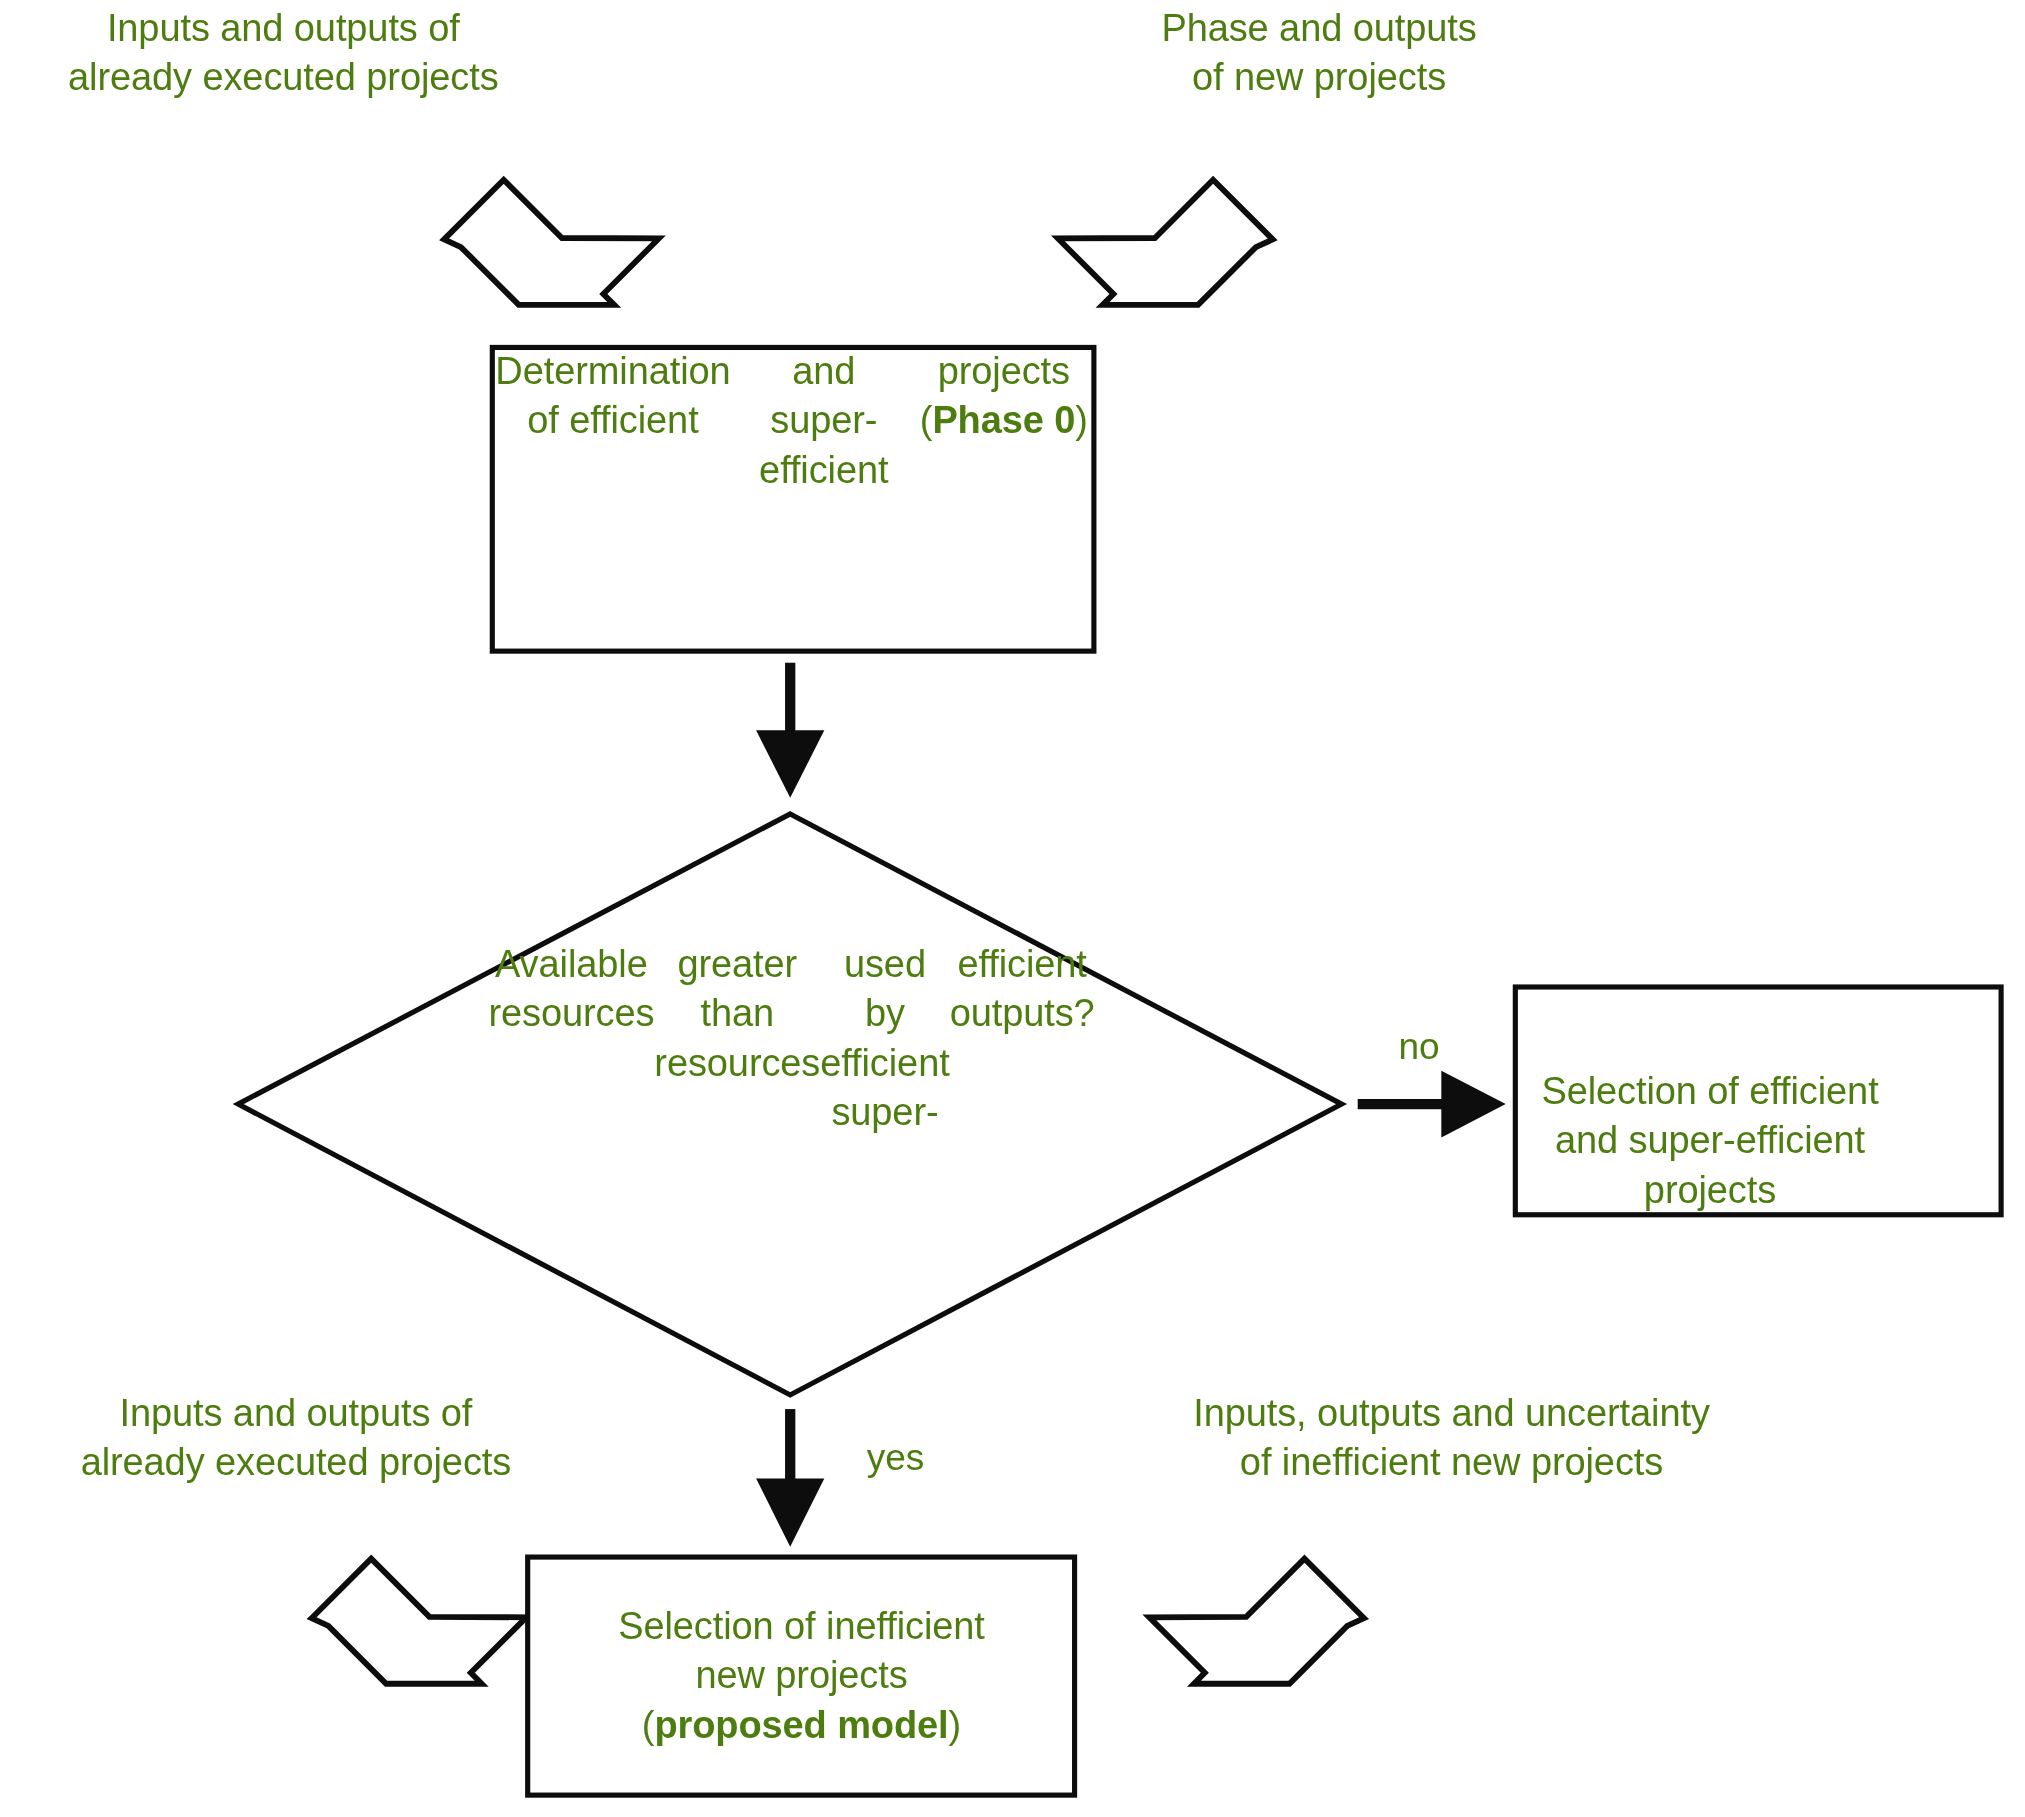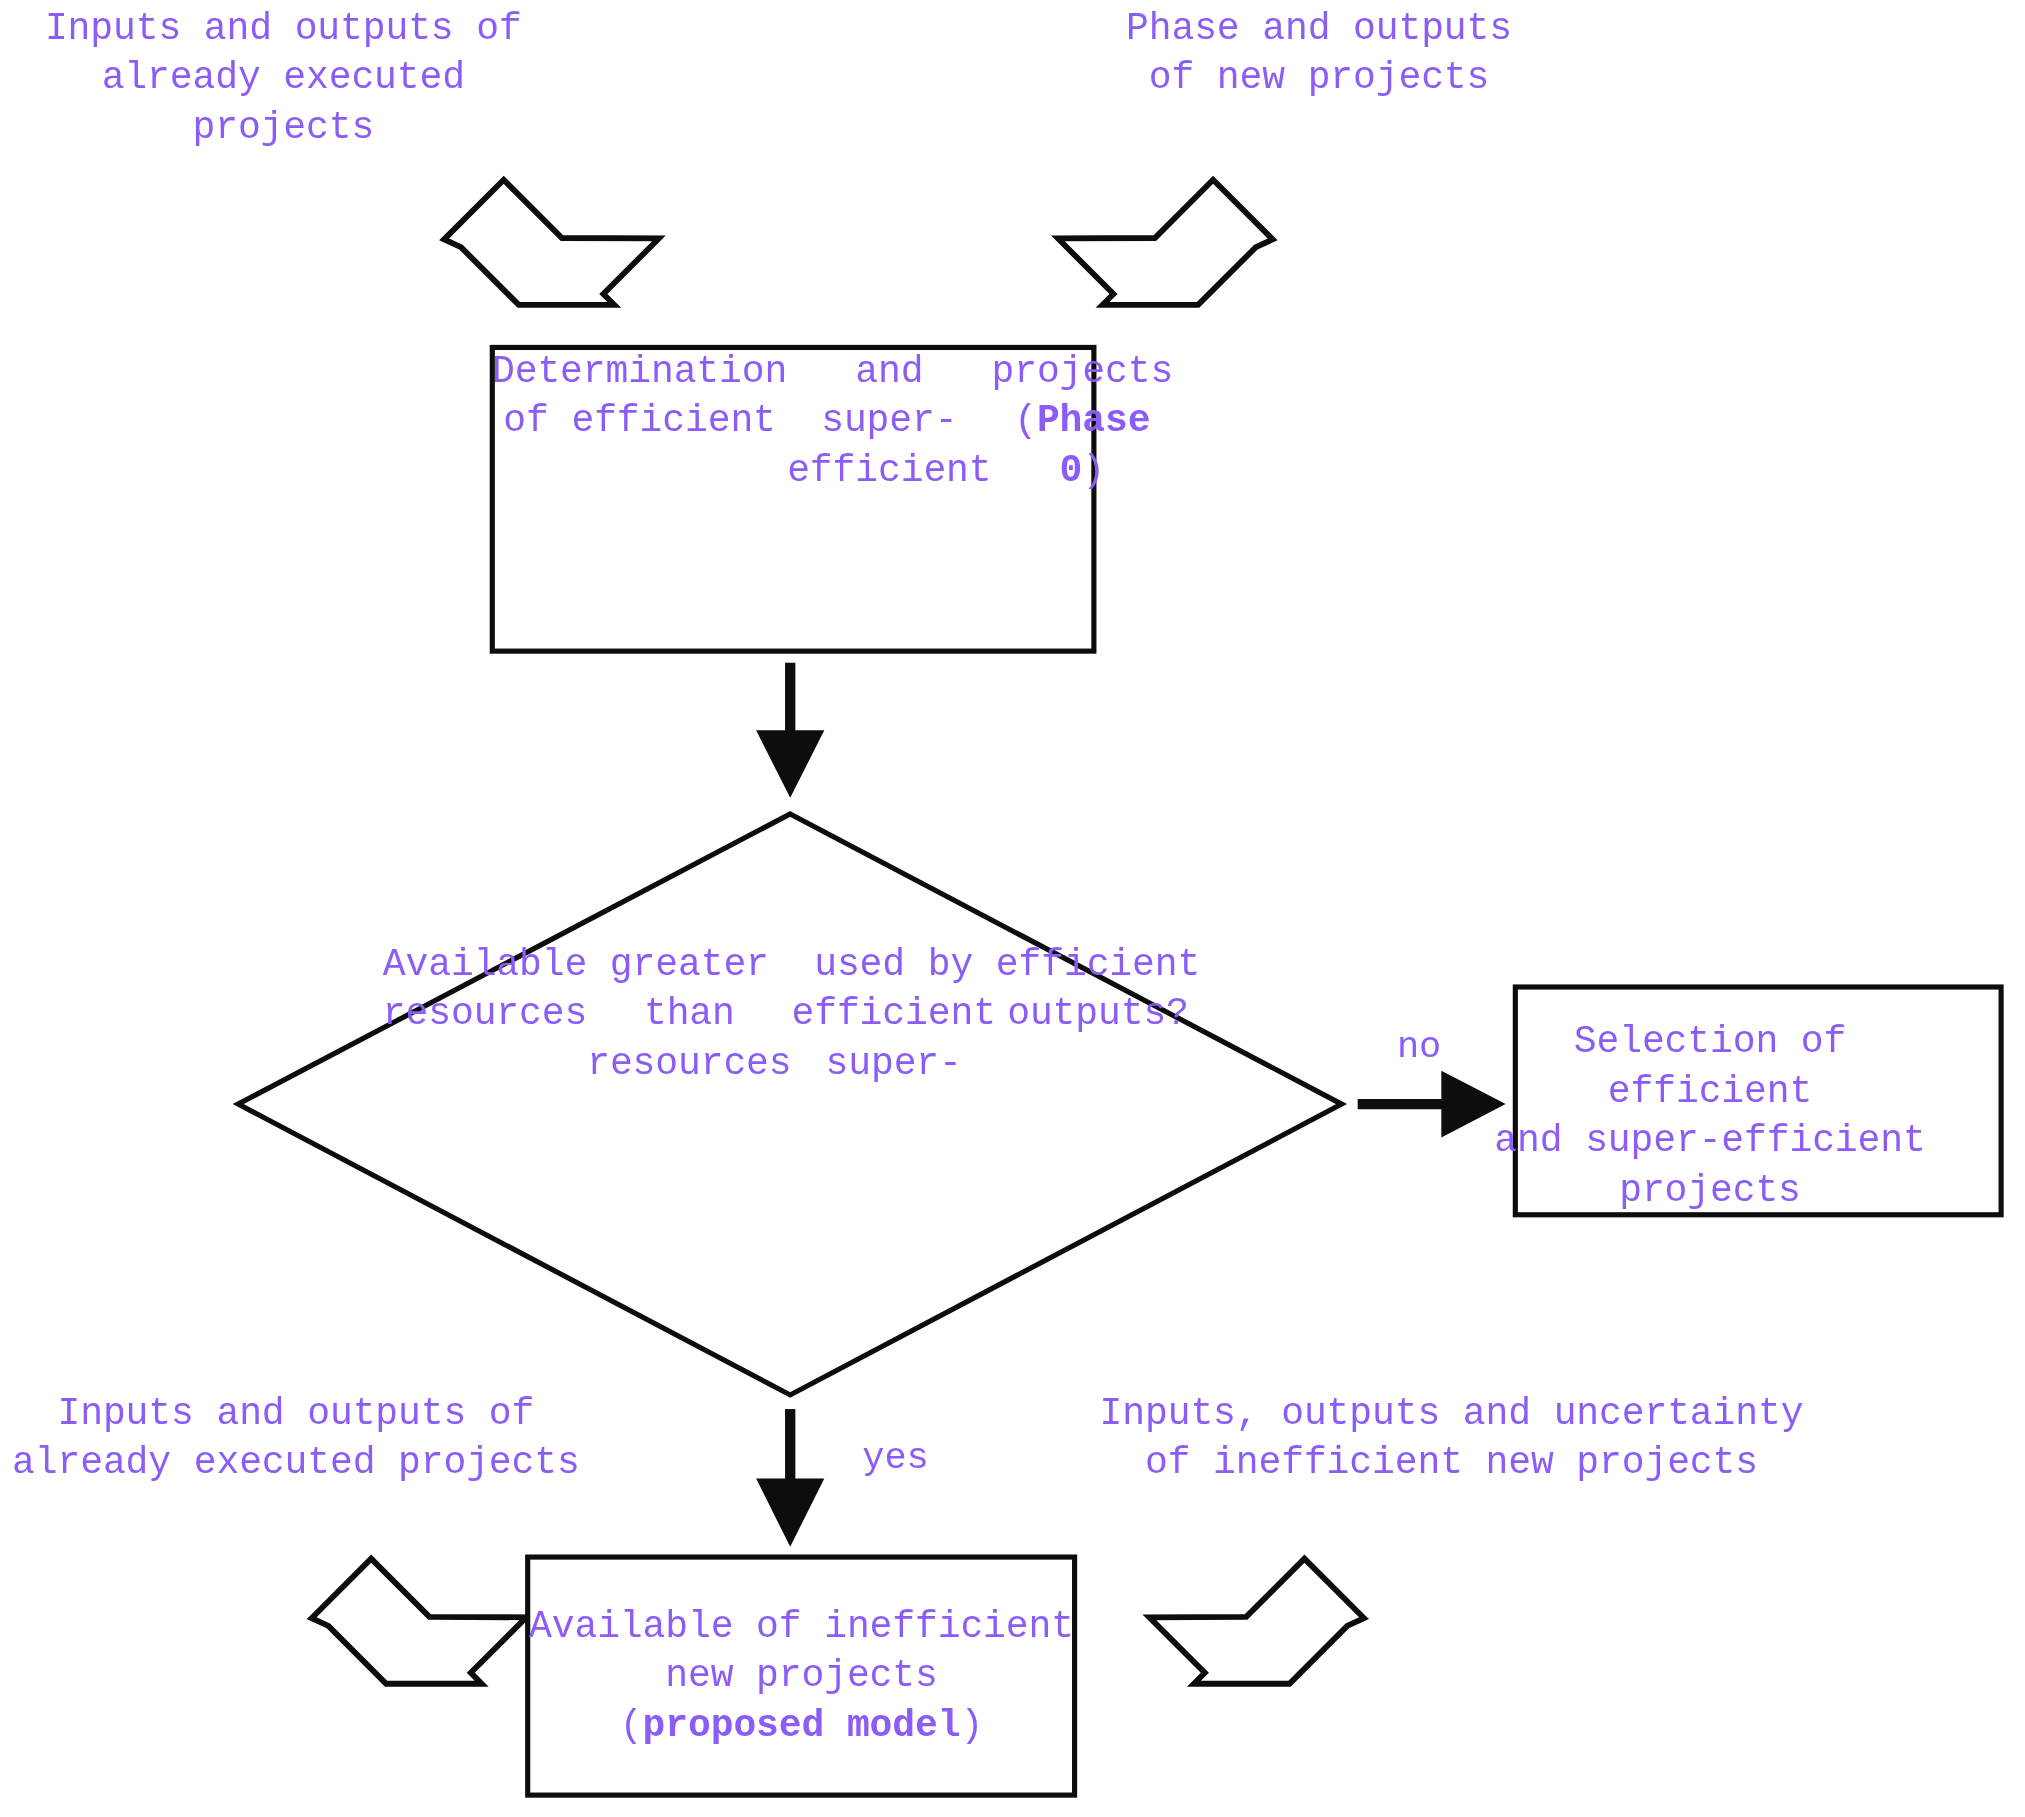--- a/index.html
+++ b/index.html
@@ -48,24 +48,23 @@
   .connector-line {
     stroke: #0d0d0d;
     stroke-width: 16;
     fill: none;
   }
   
   .txt {
     position: absolute;
     text-align: center;
     line-height: 1.30;
-    color: #8b5cf6;
+    color: #4d7c0f;
     white-space: pre-line;
     letter-spacing: -0.1px;
-    font-family: Liberation Mono, monospace;
   }
   .caption {
     font-size: 38px;
   }
   .node-text {
     font-size: 38px;
   }
   .edge-label {
     font-size: 37px;
   }
@@ -181,21 +180,21 @@
     <div>efficient outputs?</div>
   </div>
 
   <div class="txt node-text" id="node-efficient-text">
     <div>Selection of efficient</div>
     <div>and super-efficient</div>
     <div>projects</div>
   </div>
 
   <div class="txt node-text" id="node-proposed-text">
-    <div>Available of inefficient</div>
+    <div>Selection of inefficient</div>
     <div>new projects</div>
     <div><span>(</span><span class="bold">proposed model</span><span>)</span></div>
   </div>
 
   <div class="txt edge-label" id="edge-label-no">no</div>
 
   <div class="txt edge-label" id="edge-label-yes">yes</div>
 
 </div>
 

